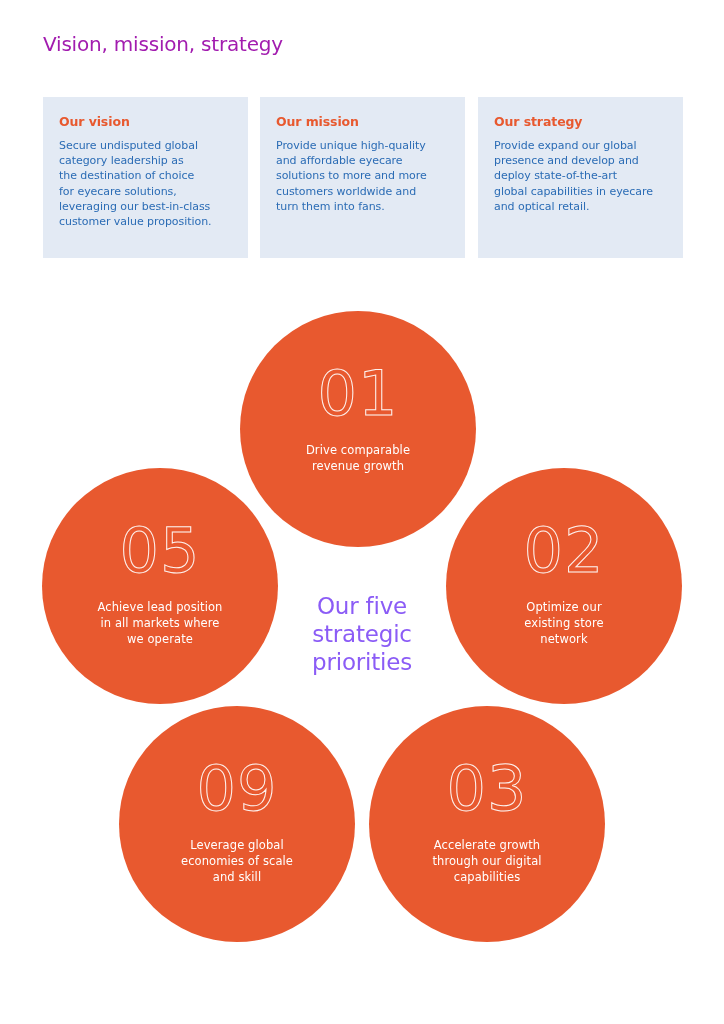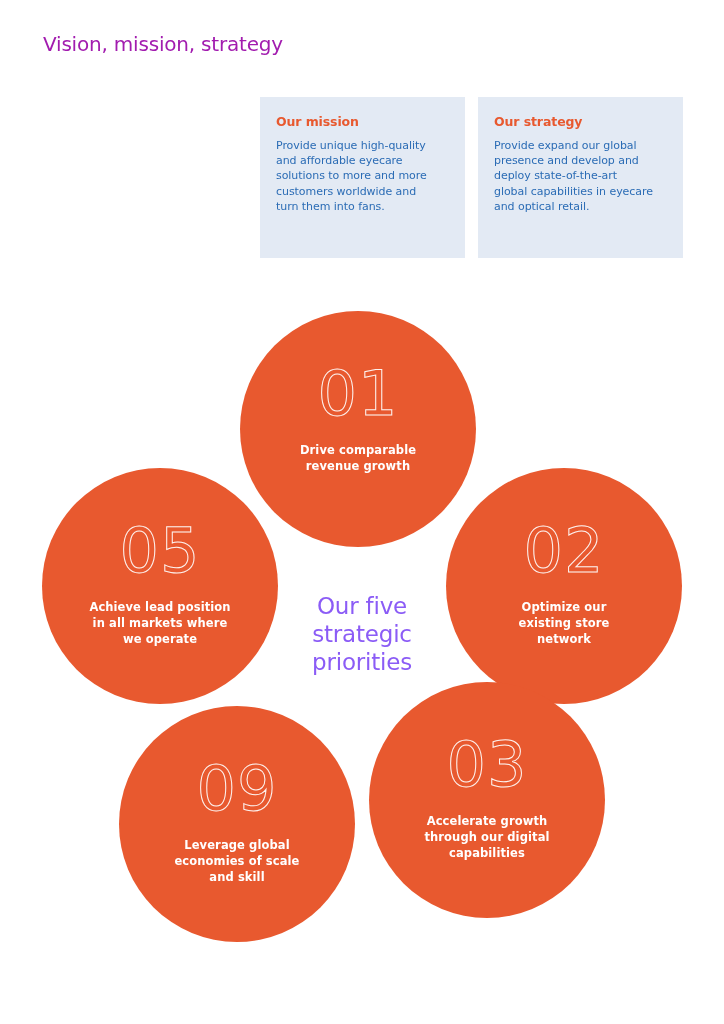--- a/index.html
+++ b/index.html
@@ -104,27 +104,26 @@
   .priority-circle .label {
     font-family: "DejaVu Sans", sans-serif;
     font-size: 11.5px;
     line-height: 16px;
     color: #ffffff;
     text-align: center;
     margin-top: 17px;
     letter-spacing: 0.1px;
     white-space: pre-line;
     padding: 0 18px;
-    font-weight: bold;
   }
 
   
   .c1 { left: 240px; top: 31px; }
   .c2 { left: 446px; top: 188px; }
-  .c3 { left: 369px; top: 402px; }
+  .c3 { left: 369px; top: 426px; }
   .c4 { left: 119px; top: 426px; }
   .c5 { left: 42px; top: 188px; }
 
   .center-label {
     position: absolute;
     left: 262px;
     top: 312px;
     width: 200px;
     text-align: center;
     font-family: "DejaVu Sans", sans-serif;
@@ -135,20 +134,29 @@
     white-space: pre-line;
   }
 </style>
 </head>
 <body>
 
 <h1 class="page-title">Vision, mission, strategy</h1>
 
 <div class="info-row">
 
+  <div class="info-box b0">
+    <div class="info-title">Our vision</div>
+    <div class="info-text">Secure undisputed global
+category leadership as
+the destination of choice
+for eyecare solutions,
+leveraging our best-in-class
+customer value proposition.</div>
+  </div>
 
   <div class="info-box b1">
     <div class="info-title">Our mission</div>
     <div class="info-text">Provide unique high-quality
 and affordable eyecare
 solutions to more and more
 customers worldwide and
 turn them into fans.</div>
   </div>
 

